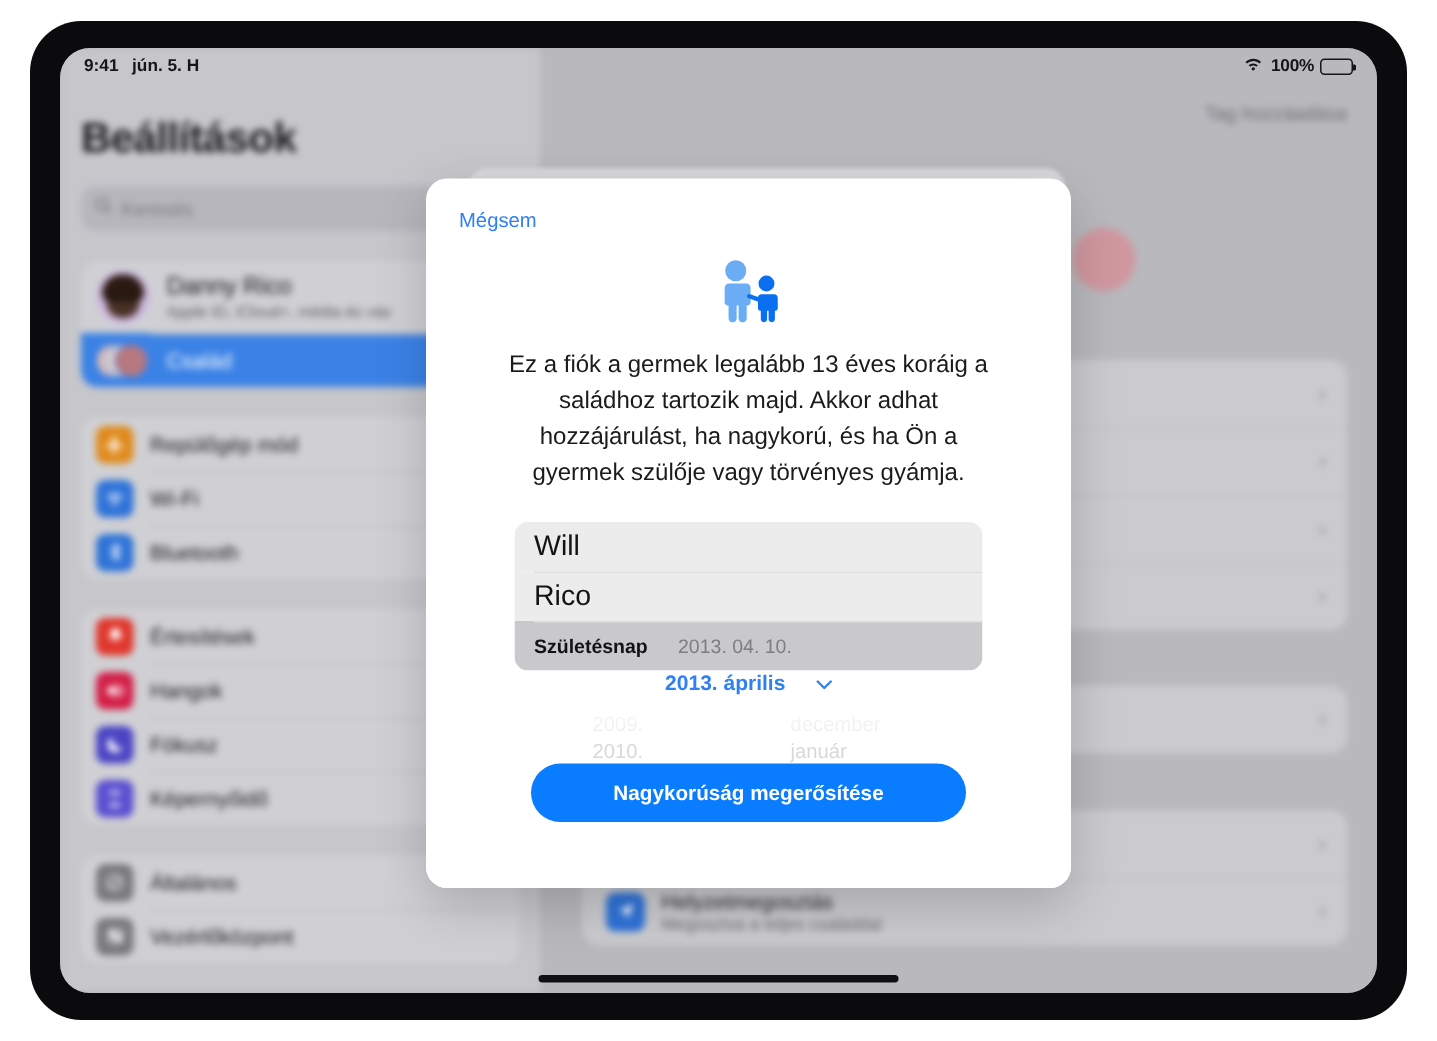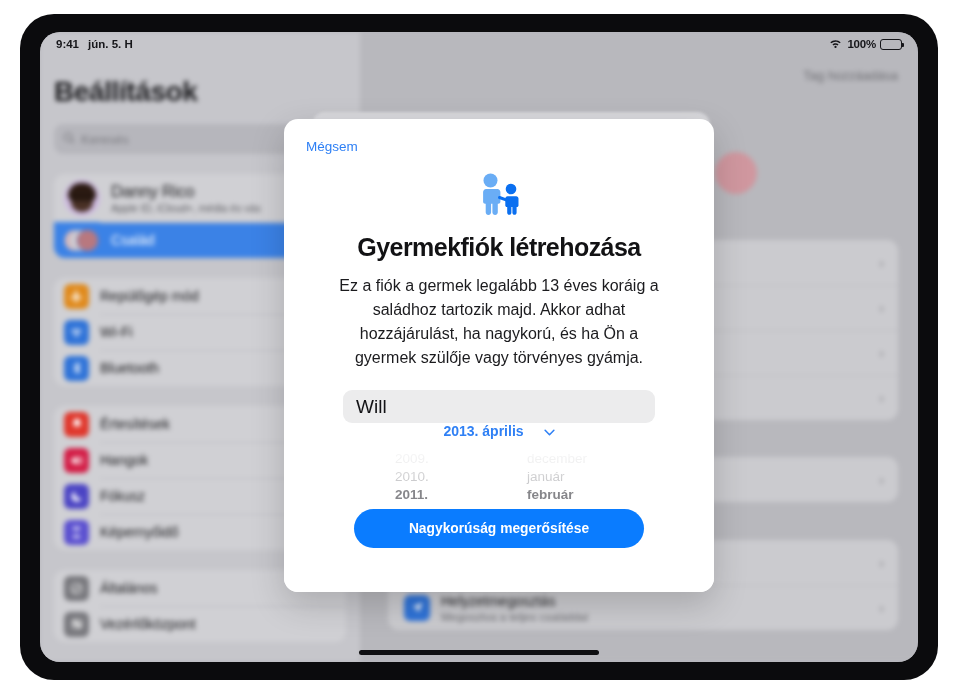--- a/index.html
+++ b/index.html
@@ -490,26 +490,32 @@
         <div id="family-glyph">
           <svg width="52" height="42" viewBox="0 0 52 42">
             <circle cx="17.5" cy="7.5" r="7" fill="#6aadf5"></circle>
             <path d="M10.6 16h13.8c1.7 0 3 1.4 3 3.1v9.6c0 1.1-.9 2-2 2h-.6v8.6c0 1.5-1.2 2.7-2.7 2.7s-2.7-1.2-2.7-2.7v-8.6h-1.3v8.6c0 1.5-1.2 2.7-2.7 2.7s-2.7-1.2-2.7-2.7v-8.6h-.6c-1.1 0-2-.9-2-2v-9.6c0-1.7 1.3-3.1 3-3.1z" fill="#6aadf5"></path>
             <circle cx="38" cy="16" r="5.3" fill="#0a6ff0"></circle>
             <path d="M32.8 23.2h10.4c1.3 0 2.3 1.1 2.3 2.4v7c0 .8-.7 1.5-1.5 1.5h-.4v5.6c0 1.2-.9 2.1-2.1 2.1s-2.1-.9-2.1-2.1v-5.6h-1v5.6c0 1.2-.9 2.1-2.1 2.1s-2.1-.9-2.1-2.1v-5.6h-.4c-.8 0-1.5-.7-1.5-1.5v-7c0-1.3 1-2.4 2.3-2.4z" fill="#0a6ff0"></path>
             <path d="M26.5 24.5l8 2.8" stroke="#0a6ff0" stroke-width="3" stroke-linecap="round" fill="none"></path>
           </svg>
         </div>
 
-        <div id="sheet-title">Gyermekfiók létrehozása</div>
         <div id="sheet-desc">Ez a fiók a germek legalább 13 éves koráig a saládhoz tartozik majd. Akkor adhat hozzájárulást, ha nagykorú, és ha Ön a gyermek szülője vagy törvényes gyámja.</div>
 
         <div id="name-form">
           <div class="form-row">
             <span class="form-val">Will</span>
+          </div>
+          <div class="form-row">
+            <span class="form-val">Rico</span>
+          </div>
+          <div class="form-row highlight">
+            <span class="form-key">Születésnap</span>
+            <span class="form-date">2013. 04. 10.</span>
           </div>
         </div>
 
         <div id="month-select">
           <span>2013. április</span>
           <span>
             <svg width="11" height="7" viewBox="0 0 12 8" fill="none" stroke="#2f80f5" stroke-width="1.8" stroke-linecap="round" stroke-linejoin="round">
                 <path d="M1 1.5L6 6.5L11 1.5"></path>
               </svg>
           </span>

